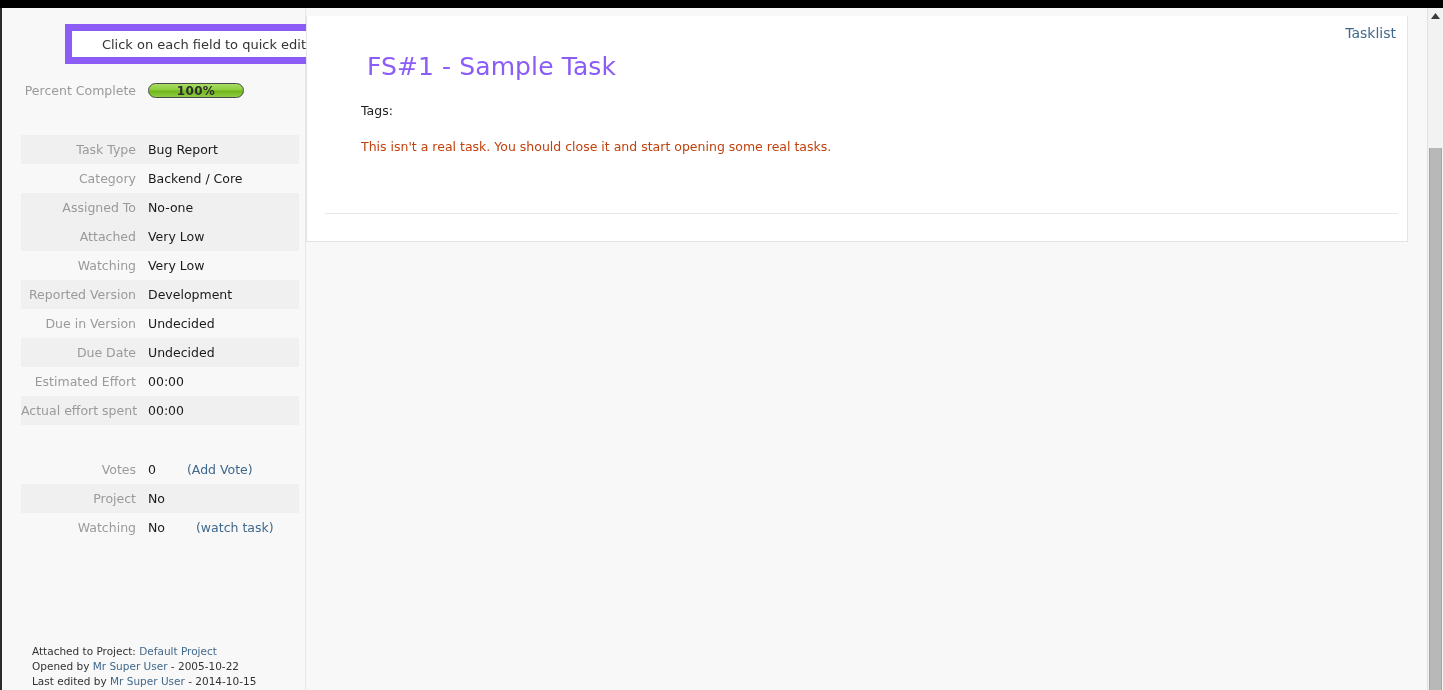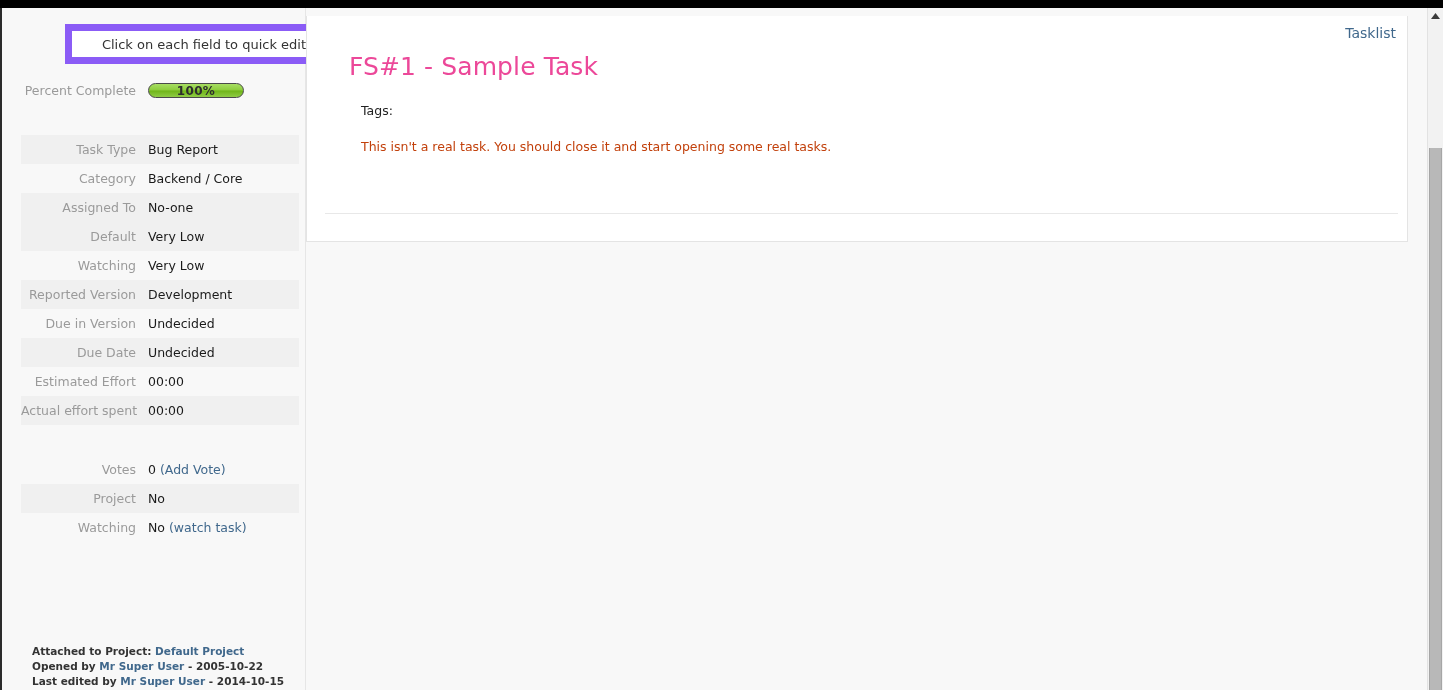--- a/index.html
+++ b/index.html
@@ -108,20 +108,21 @@
   }
   .field-value {
     flex: 1;
     font-size: 12.5px;
     color: #1a1a1a;
     white-space: nowrap;
   }
   .field-value a, .link {
     color: #40688c;
     text-decoration: none;
+    margin-left: 27px;
   }
 
   
   .progress {
     position: relative;
     width: 96px;
     height: 15px;
     border: 1px solid #4a4a4a;
     border-radius: 8px;
     background: linear-gradient(to bottom, #a8de63 0%, #8ccc3c 48%, #6fb518 52%, #8fcc44 100%);
@@ -140,21 +141,20 @@
   }
 
   
   #sidebar-footer {
     position: absolute;
     left: 32px;
     top: 644px;
     font-size: 10.5px;
     color: #333333;
     line-height: 15px;
-    font-weight: bold;
   }
   #sidebar-footer a { color: #40688c; text-decoration: none; }
 
   
   #main-panel {
     position: absolute;
     left: 306px; top: 16px;
     width: 1102px;
     height: 226px;
     background: #ffffff;
@@ -164,24 +164,24 @@
   }
   #tasklist-link {
     position: absolute;
     right: 11px; top: 9px;
     font-size: 14px;
     color: #40688c;
     text-decoration: none;
   }
   #task-title {
     position: absolute;
-    left: 42px; top: 36px;
+    left: 60px; top: 36px;
     font-size: 25px;
     font-weight: normal;
-    color: #ec4899;
+    color: #8b5cf6;
     margin: 0;
     letter-spacing: 0.1px;
   }
   #task-tags {
     position: absolute;
     left: 54px; top: 87px;
     font-size: 12.5px;
     color: #222222;
   }
   #task-description {
@@ -232,21 +232,21 @@
           </div>
           <div class="field-row">
             <div class="field-label">Category</div>
             <div class="field-value">Backend / Core</div>
           </div>
           <div class="field-row odd">
             <div class="field-label">Assigned To</div>
             <div class="field-value">No-one</div>
           </div>
           <div class="field-row odd">
-            <div class="field-label">Default</div>
+            <div class="field-label">Attached</div>
             <div class="field-value">Very Low</div>
           </div>
           <div class="field-row">
             <div class="field-label">Watching</div>
             <div class="field-value">Very Low</div>
           </div>
           <div class="field-row odd">
             <div class="field-label">Reported Version</div>
             <div class="field-value">Development</div>
           </div>

